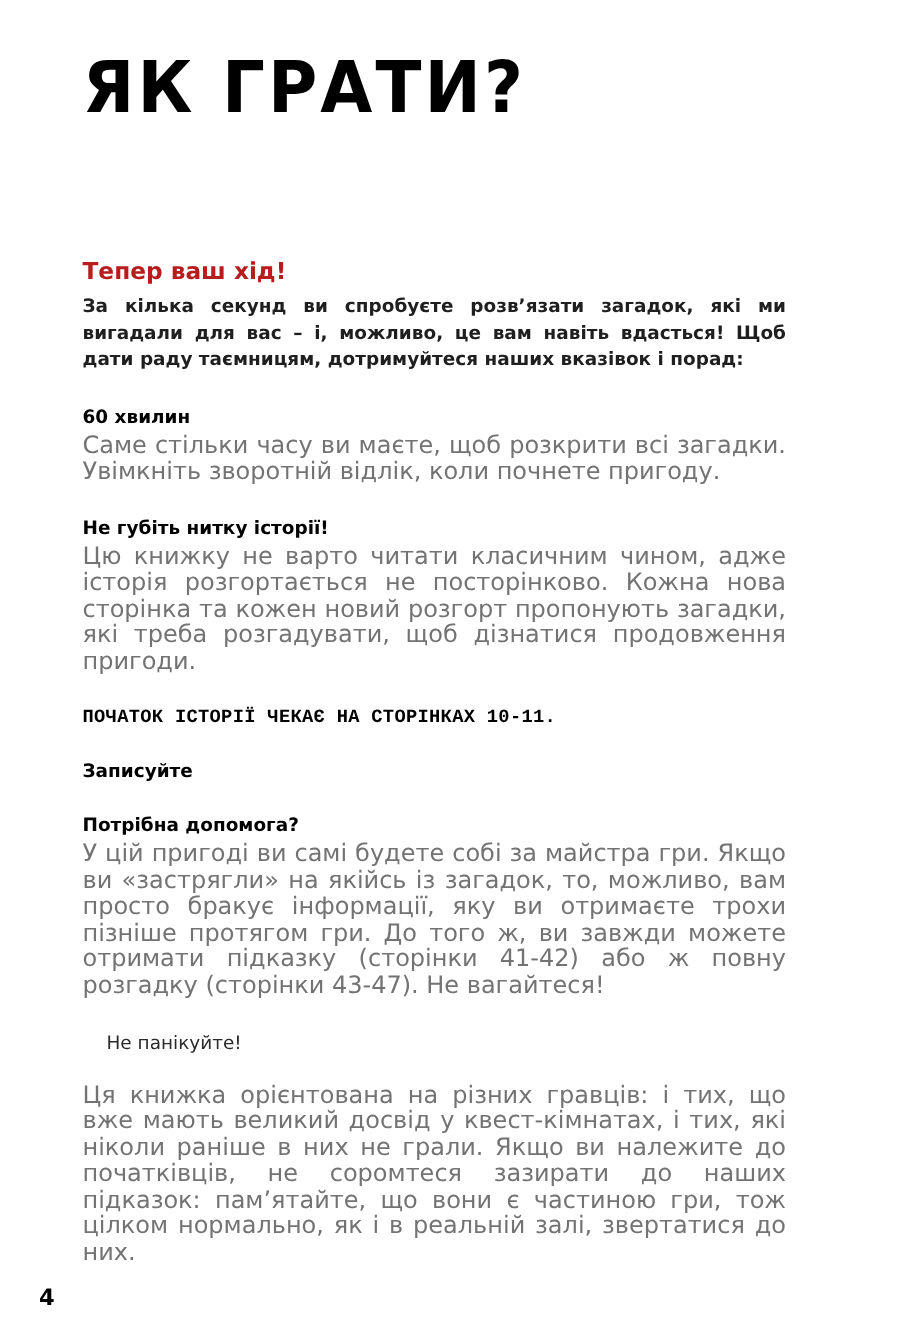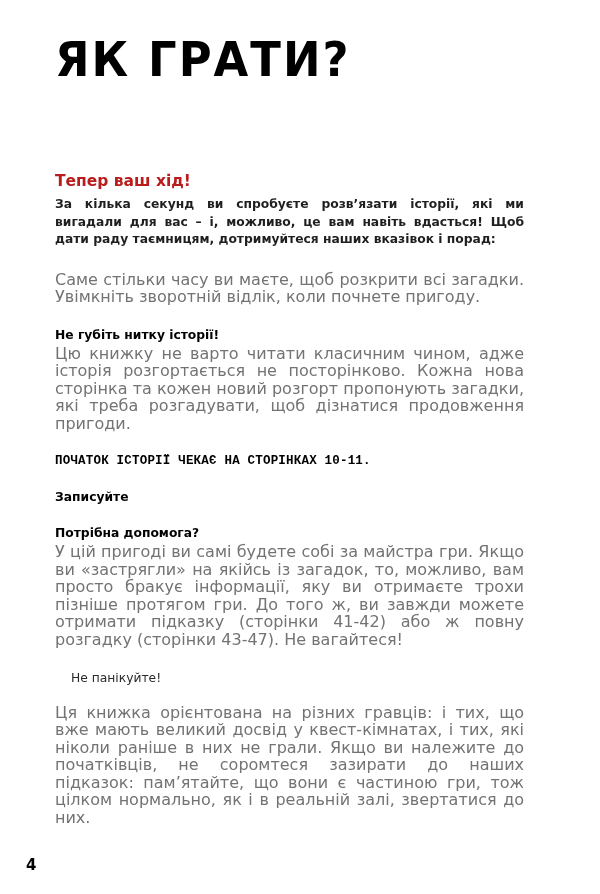--- a/index.html
+++ b/index.html
@@ -87,24 +87,25 @@
 <body>
 
 <div class="page">
 
   <h1 class="title">ЯК ГРАТИ?</h1>
 
   <div class="content">
 
     <section class="intro">
       <h2 class="intro-heading">Тепер ваш хід!</h2>
-      <p class="intro-body">За кілька секунд ви спробуєте розв’язати історії, які ми вигадали для вас – і, можливо, це вам навіть вдасться! Щоб дати раду таємницям, дотримуйтеся наших вказівок і порад:</p>
+      <p class="intro-body">За кілька секунд ви спробуєте розв’язати загадок, які ми вигадали для вас – і, можливо, це вам навіть вдасться! Щоб дати раду таємницям, дотримуйтеся наших вказівок і порад:</p>
     </section>
 
     <section class="section">
+      <h3 class="section-heading">60 хвилин</h3>
       <p class="section-body">Саме стільки часу ви маєте, щоб розкрити всі загадки. Увімкніть зворотній відлік, коли почнете пригоду.</p>
     </section>
 
     <section class="section">
       <h3 class="section-heading">Не губіть нитку історії!</h3>
       <p class="section-body">Цю книжку не варто читати класичним чином, адже історія розгортається не посторінково. Кожна нова сторінка та кожен новий розгорт пропонують загадки, які треба розгадувати, щоб дізнатися продовження пригоди.</p>
     </section>
 
     <p class="callout">ПОЧАТОК ІСТОРІЇ ЧЕКАЄ НА СТОРІНКАХ 10-11.</p>
 

